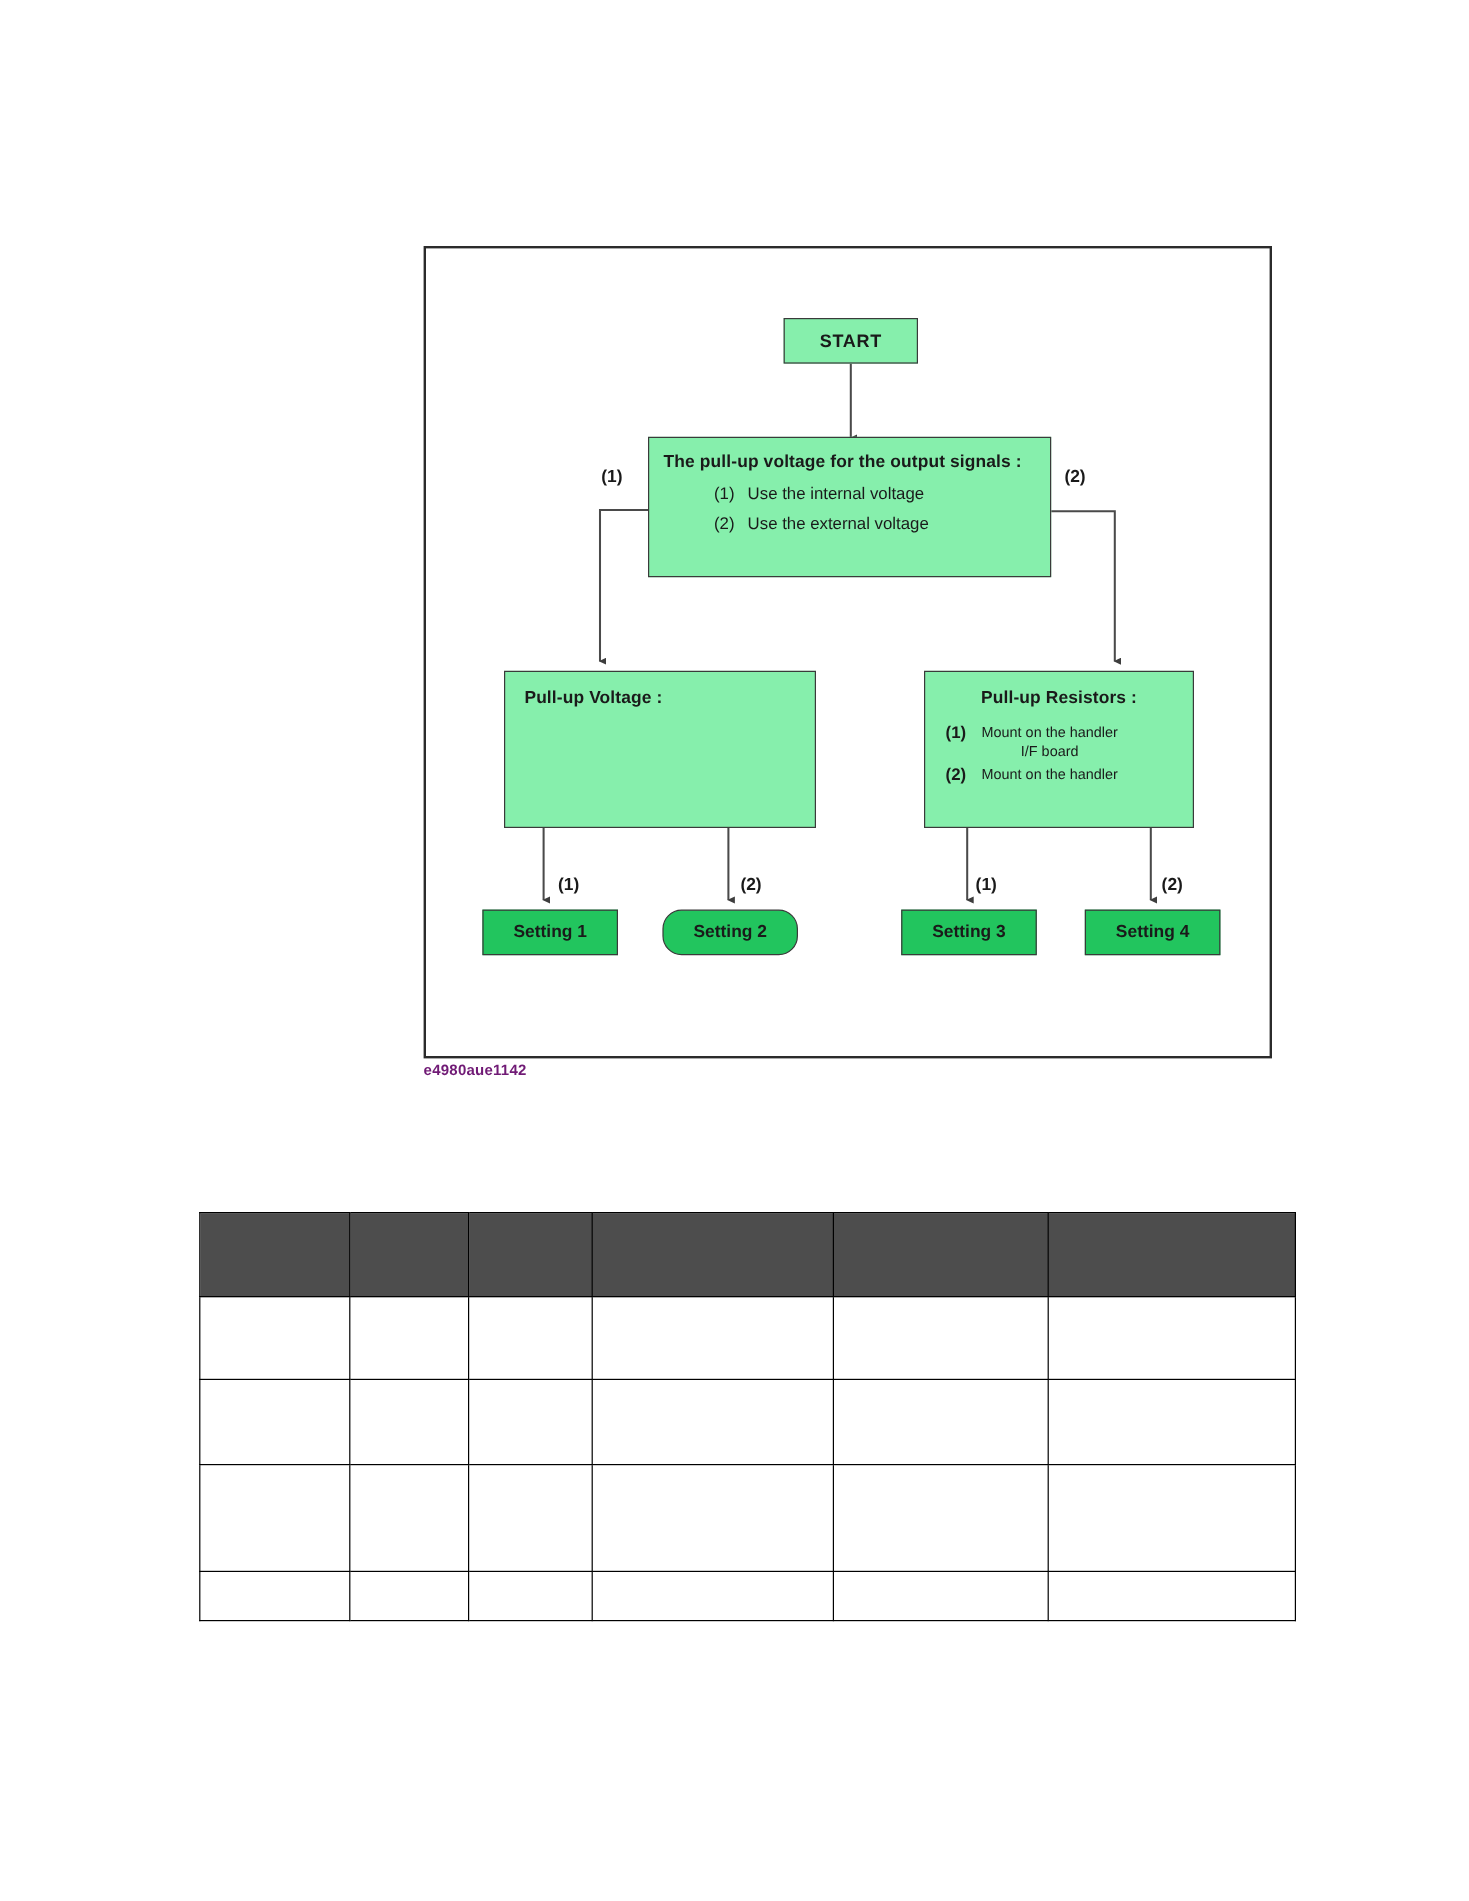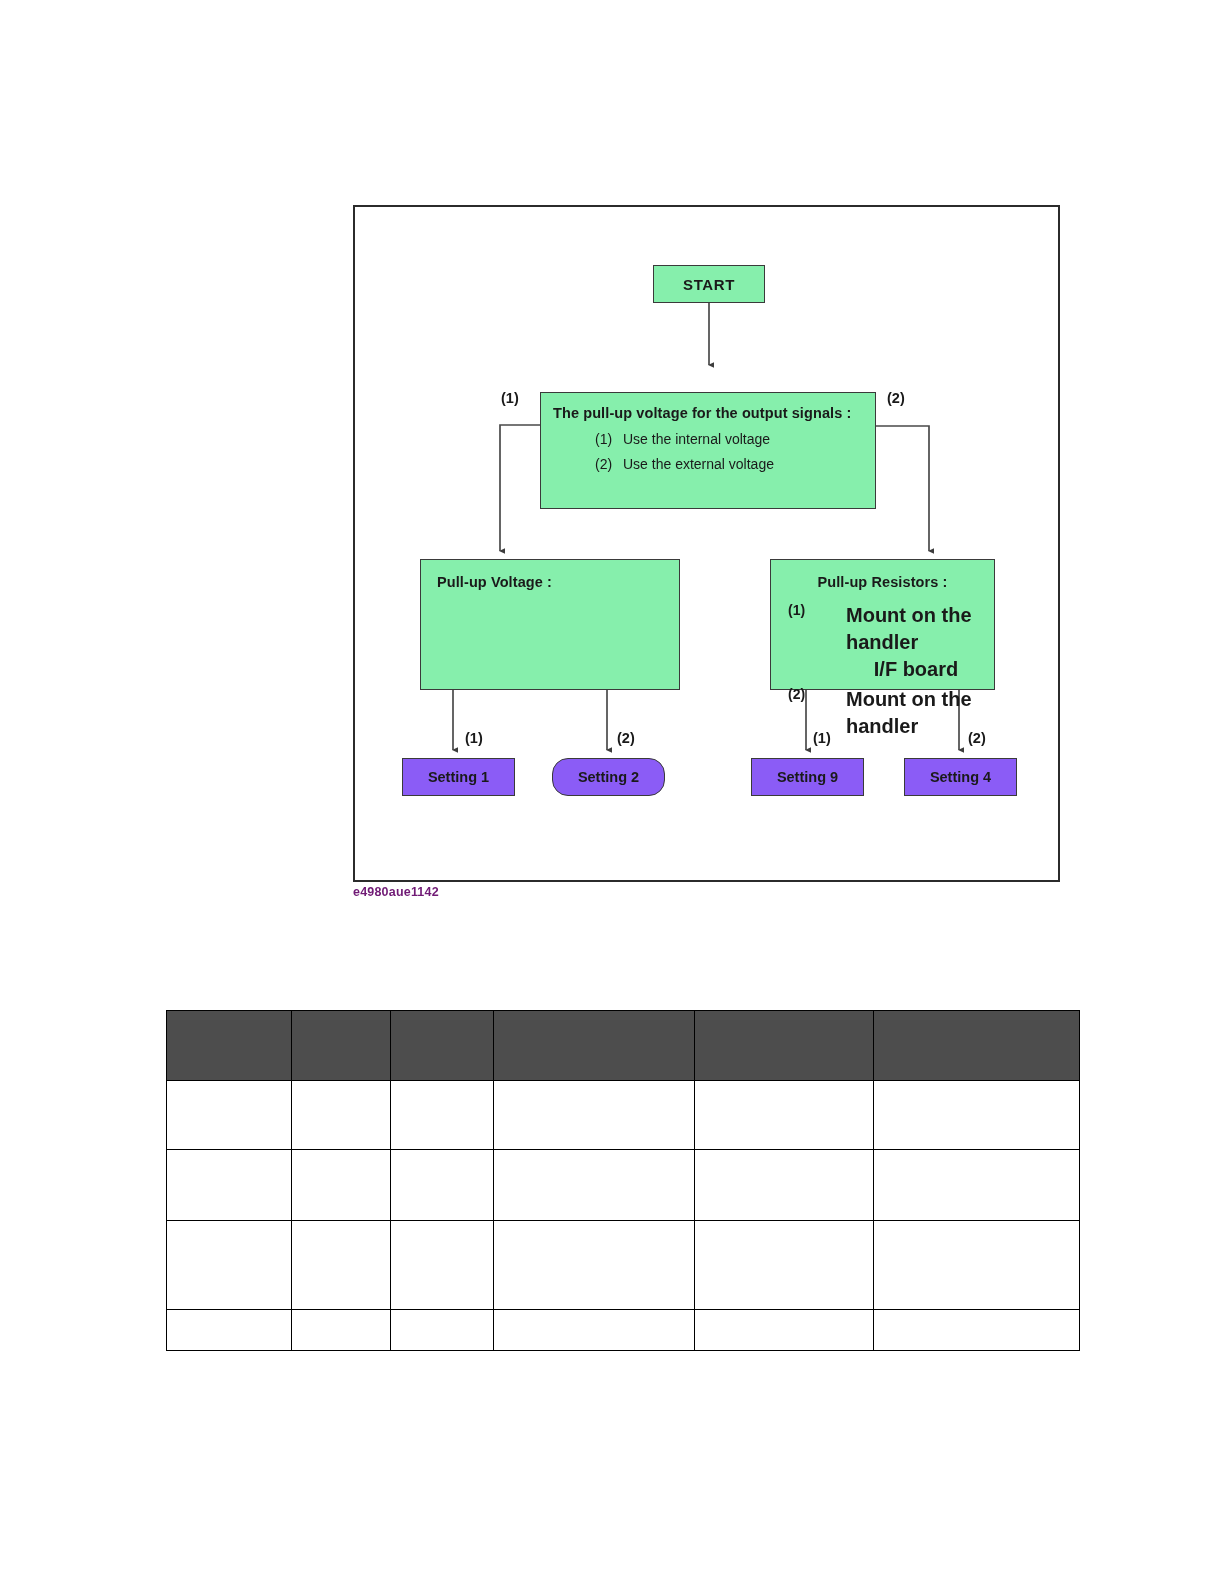--- a/index.html
+++ b/index.html
@@ -68,21 +68,21 @@
     height: 38px;
     display: flex;
     align-items: center;
     justify-content: center;
   }
   #box-start .box-title { font-size: 15px; letter-spacing: 0.6px; }
 
   
   #box-decision {
     left: 540px;
-    top: 392px;
+    top: 364px;
     width: 336px;
     height: 117px;
     padding: 12px 10px 0 12px;
   }
   #box-decision .box-title { text-align: left; }
   #box-decision .opt-list {
     margin-top: 10px;
     padding-left: 42px;
   }
   #box-decision .opt-list .box-line { margin-bottom: 9px; }
@@ -120,31 +120,31 @@
     display: flex;
     align-items: flex-start;
     margin-bottom: 3px;
   }
   #box-resistors .opt-num {
     width: 30px;
     flex: 0 0 30px;
     font-size: 14px;
     font-weight: 700;
   }
-  #box-resistors .r-text { font-size: 20px; font-weight: 700; line-height: 1.35; margin-left: 28px; }
+  #box-resistors .r-text { font-size: 12px; font-weight: 400; line-height: 1.35; }
   #box-resistors .r-text .r-wrap { display: block; text-align: center; }
 
   
   .setting-box {
     position: absolute;
     top: 758px;
     width: 113px;
     height: 38px;
     border: 1.6px solid #3a3a3a;
-    background: #8b5cf6;
+    background: #22c55e;
     box-sizing: border-box;
     display: flex;
     align-items: center;
     justify-content: center;
   }
   .setting-box span {
     font-size: 14.5px;
     font-weight: 700;
     white-space: nowrap;
   }
@@ -279,21 +279,21 @@
   </div>
 </div>
 
 <div class="setting-box" id="box-setting-1">
   <span>Setting 1</span>
 </div>
 <div class="setting-box" id="box-setting-2">
   <span>Setting 2</span>
 </div>
 <div class="setting-box" id="box-setting-3">
-  <span>Setting 9</span>
+  <span>Setting 3</span>
 </div>
 <div class="setting-box" id="box-setting-4">
   <span>Setting 4</span>
 </div>
 
 <span class="branch-label" id="label-dec-1">(1)</span>
 <span class="branch-label" id="label-dec-2">(2)</span>
 <span class="branch-label" id="label-s1">(1)</span>
 <span class="branch-label" id="label-s2">(2)</span>
 <span class="branch-label" id="label-s3">(1)</span>

